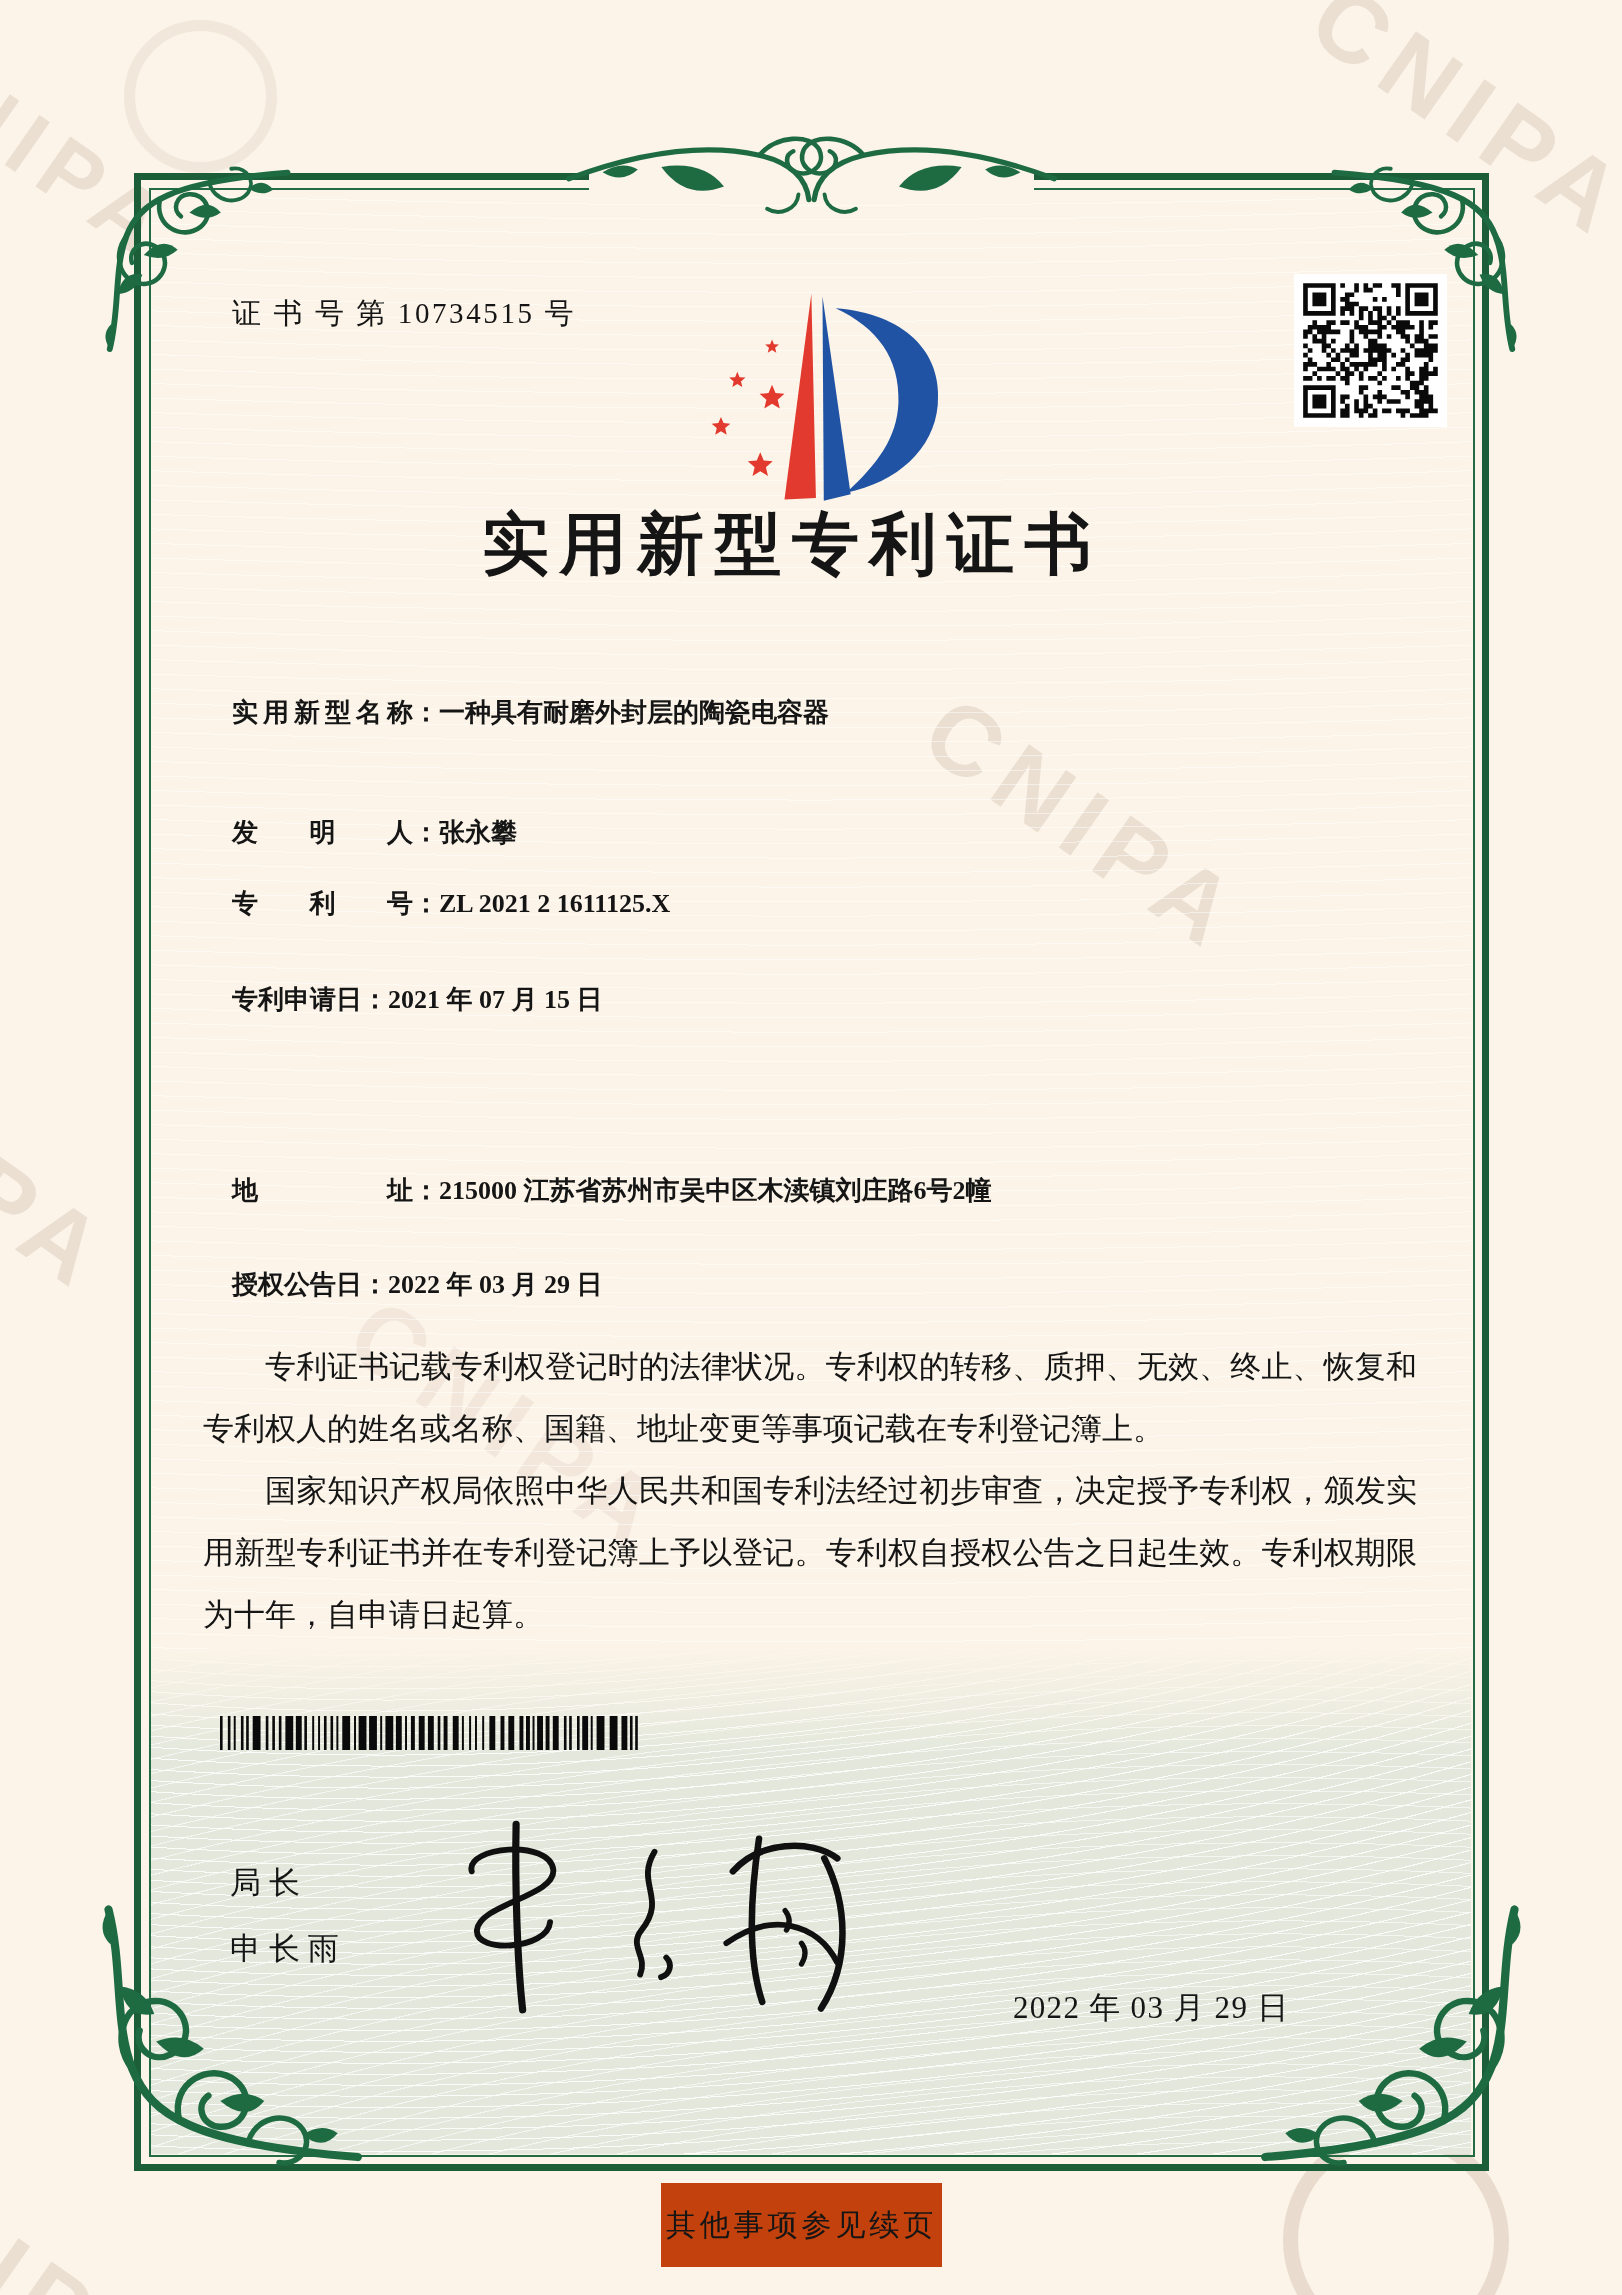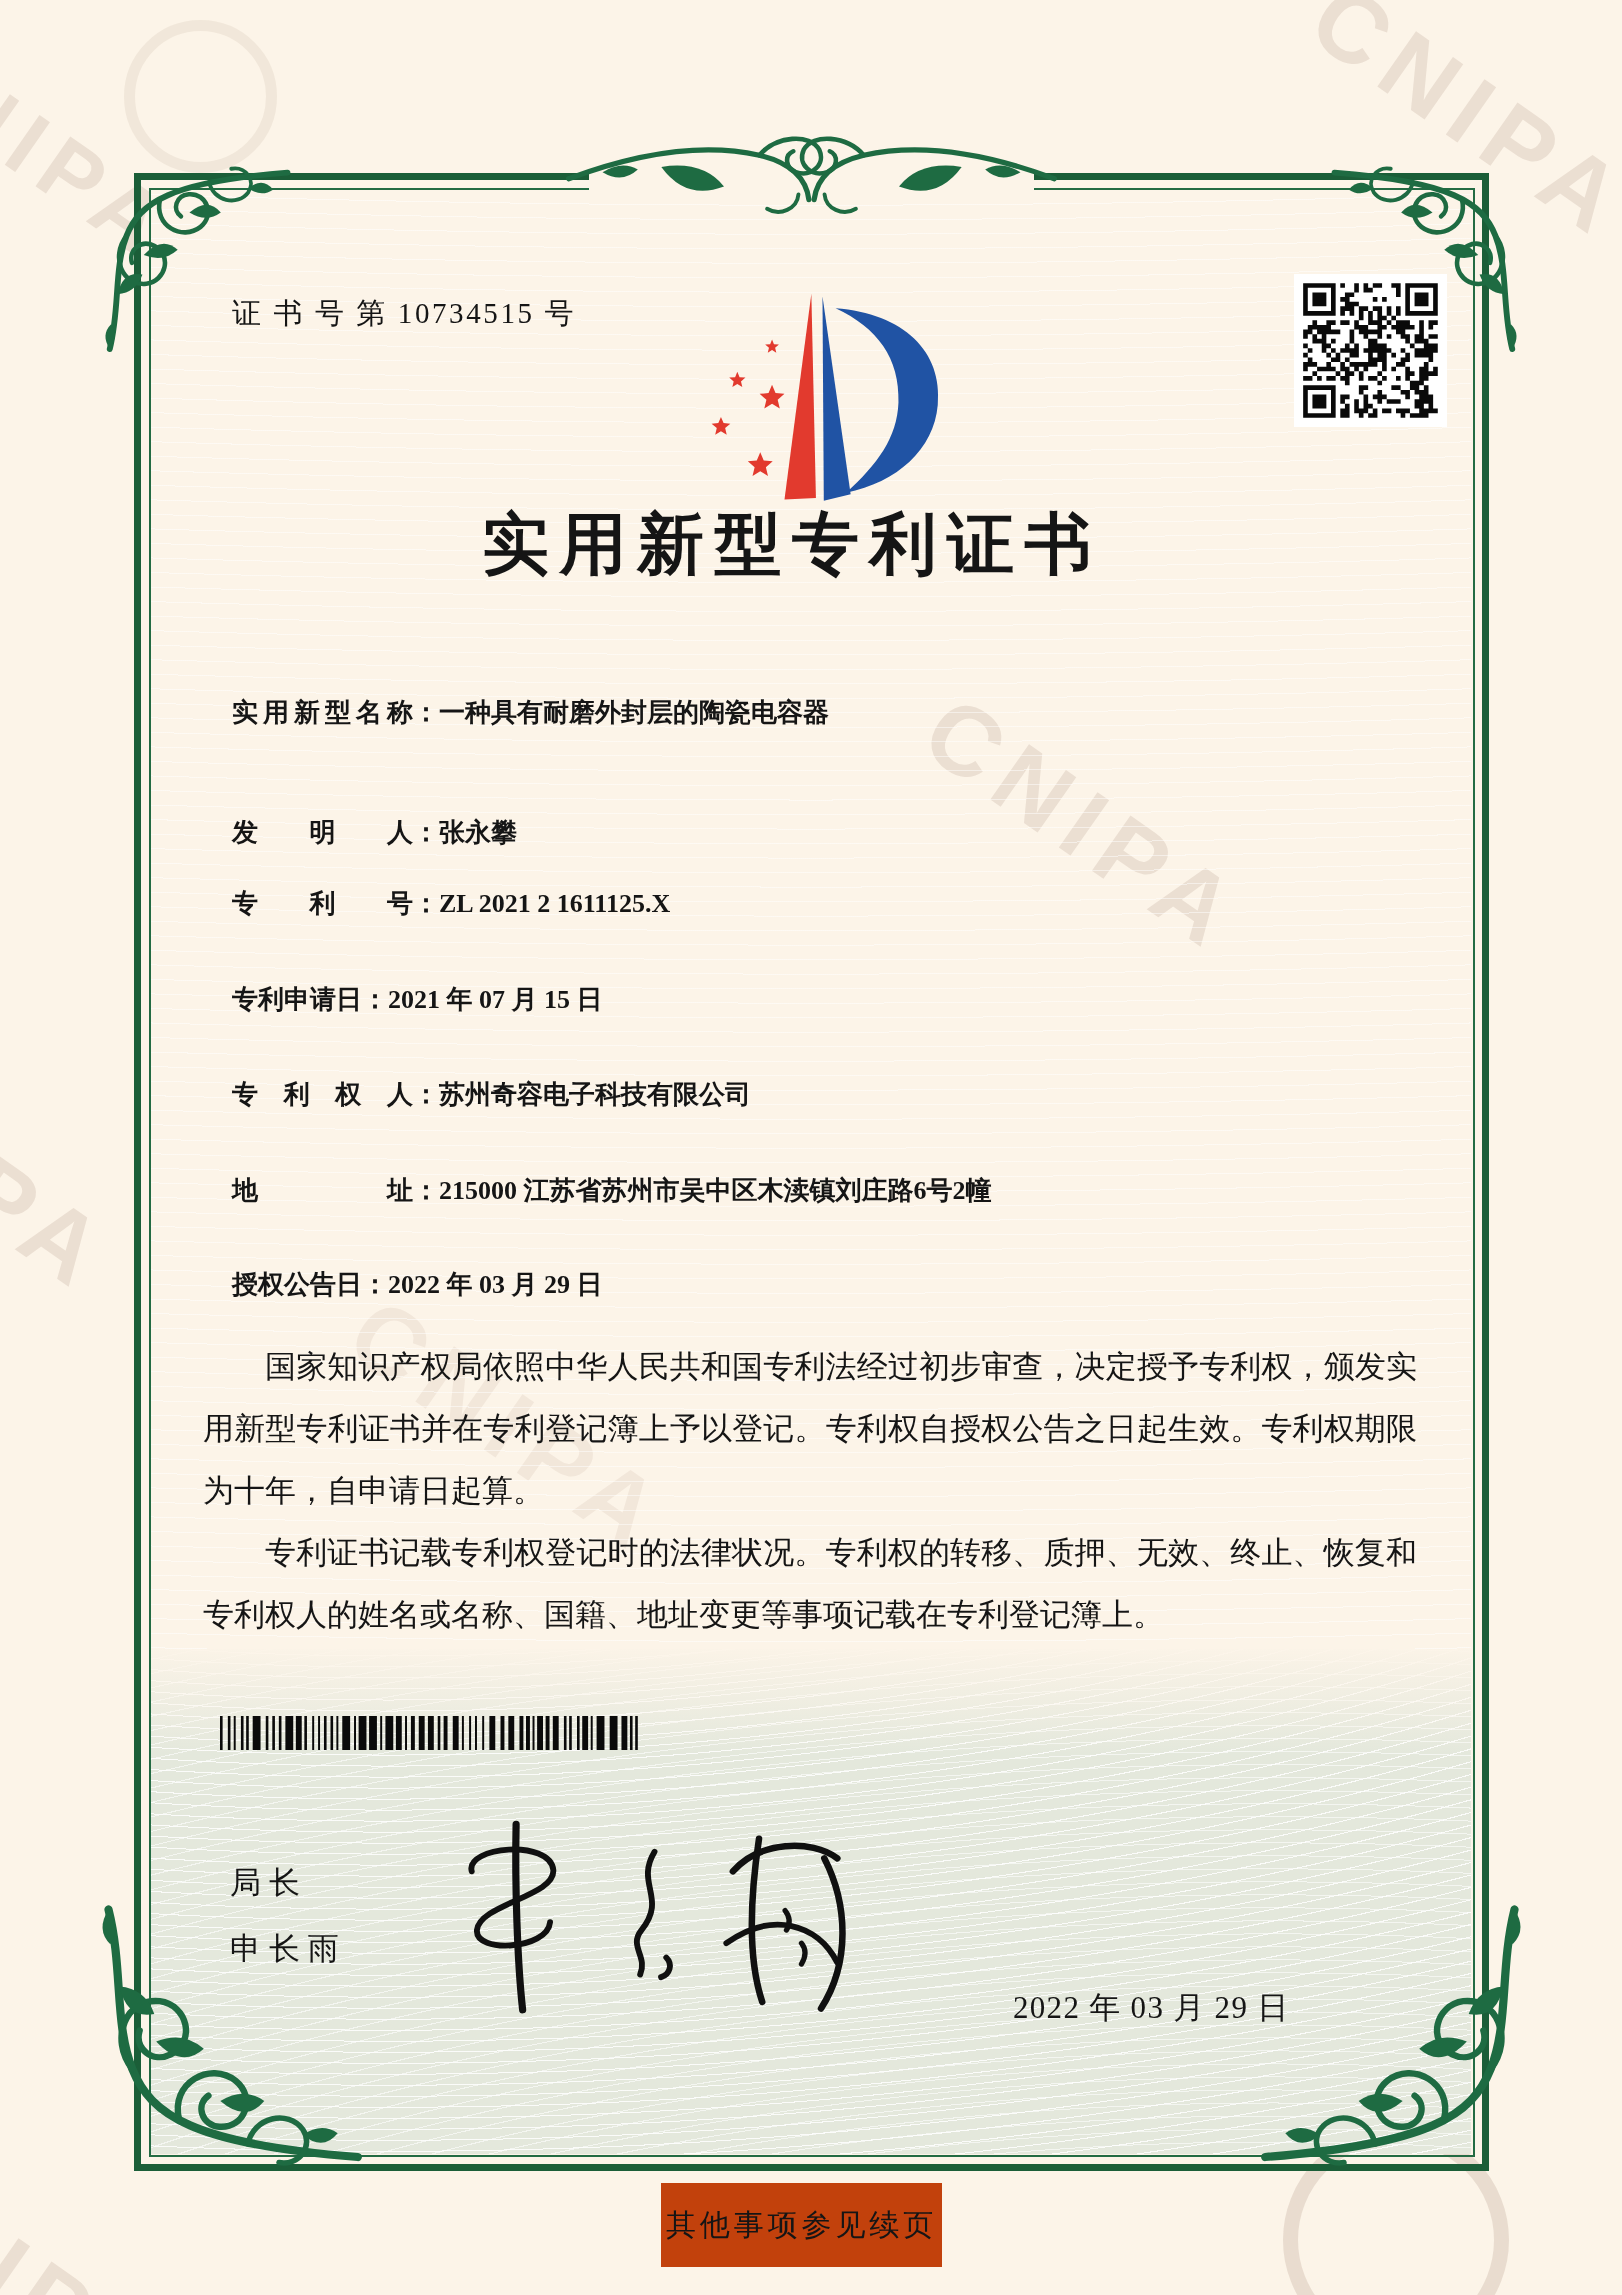--- a/index.html
+++ b/index.html
@@ -137,33 +137,30 @@
   </div>
   <div class="content row" style="left:232px;top:784px;margin-top:31px;">
     <span class="flabel j6">发明人</span><span>：</span><span>张永攀</span>
   </div>
   <div class="content row" style="left:232px;top:886px;">
     <span class="flabel j6">专利号</span><span>：</span><span>ZL 2021 2 1611125.X</span>
   </div>
   <div class="content row" style="left:232px;top:982px;">
     <span class="flabel">专利申请日</span><span>：</span><span>2021 年 07 月 15 日</span>
   </div>
-  <div class="content row" style="left:232px;top:1077px;">
-    <span class="flabel j6">专利权人</span><span>：</span><span>苏州奇容电子科技有限公司</span>
-  </div>
   <div class="content row" style="left:232px;top:1173px;">
     <span class="flabel j6">地址</span><span>：</span><span>215000 江苏省苏州市吴中区木渎镇刘庄路6号2幢</span>
   </div>
   <div class="content row" style="left:232px;top:1267px;">
     <span class="flabel">授权公告日</span><span>：</span><span>2022 年 03 月 29 日</span>
   </div>
 
   <div class="content paras">
+    <p>专利证书记载专利权登记时的法律状况。专利权的转移、质押、无效、终止、恢复和专利权人的姓名或名称、国籍、地址变更等事项记载在专利登记簿上。</p>
     <p>国家知识产权局依照中华人民共和国专利法经过初步审查，决定授予专利权，颁发实用新型专利证书并在专利登记簿上予以登记。专利权自授权公告之日起生效。专利权期限为十年，自申请日起算。</p>
-    <p>专利证书记载专利权登记时的法律状况。专利权的转移、质押、无效、终止、恢复和专利权人的姓名或名称、国籍、地址变更等事项记载在专利登记簿上。</p>
   </div>
 
   <div class="content barcode">
     <svg id="barcode-svg" width="425" height="34" viewBox="0 0 650 52">
         <path fill="#0a0a0a" d="M0,0h4v52h-4zM12,0h4v52h-4zM21,0h3v52h-3zM32,0h4v52h-4zM40,0h4v52h-4zM50,0h12v52h-12zM70,0h4v52h-4zM80,0h4v52h-4zM90,0h4v52h-4zM100,0h12v52h-12zM116,0h9v52h-9zM129,0h4v52h-4zM141,0h3v52h-3zM150,0h3v52h-3zM159,0h4v52h-4zM169,0h4v52h-4zM178,0h3v52h-3zM187,0h12v52h-12zM205,0h3v52h-3zM212,0h12v52h-12zM228,0h12v52h-12zM245,0h3v52h-3zM253,0h12v52h-12zM269,0h9v52h-9zM283,0h3v52h-3zM292,0h6v52h-6zM304,0h9v52h-9zM318,0h9v52h-9zM333,0h4v52h-4zM342,0h6v52h-6zM356,0h9v52h-9zM370,0h3v52h-3zM381,0h3v52h-3zM390,0h3v52h-3zM401,0h3v52h-3zM412,0h9v52h-9zM429,0h6v52h-6zM441,0h9v52h-9zM458,0h6v52h-6zM468,0h6v52h-6zM478,0h3v52h-3zM485,0h9v52h-9zM498,0h6v52h-6zM509,0h9v52h-9zM526,0h4v52h-4zM534,0h4v52h-4zM546,0h4v52h-4zM554,0h9v52h-9zM567,0h3v52h-3zM576,0h12v52h-12zM596,0h12v52h-12zM614,0h9v52h-9zM627,0h4v52h-4zM635,0h4v52h-4z"></path>
       </svg>
   </div>
 
   <div class="content sig-title">局长</div>
   <div class="content sig-name">申长雨</div>

